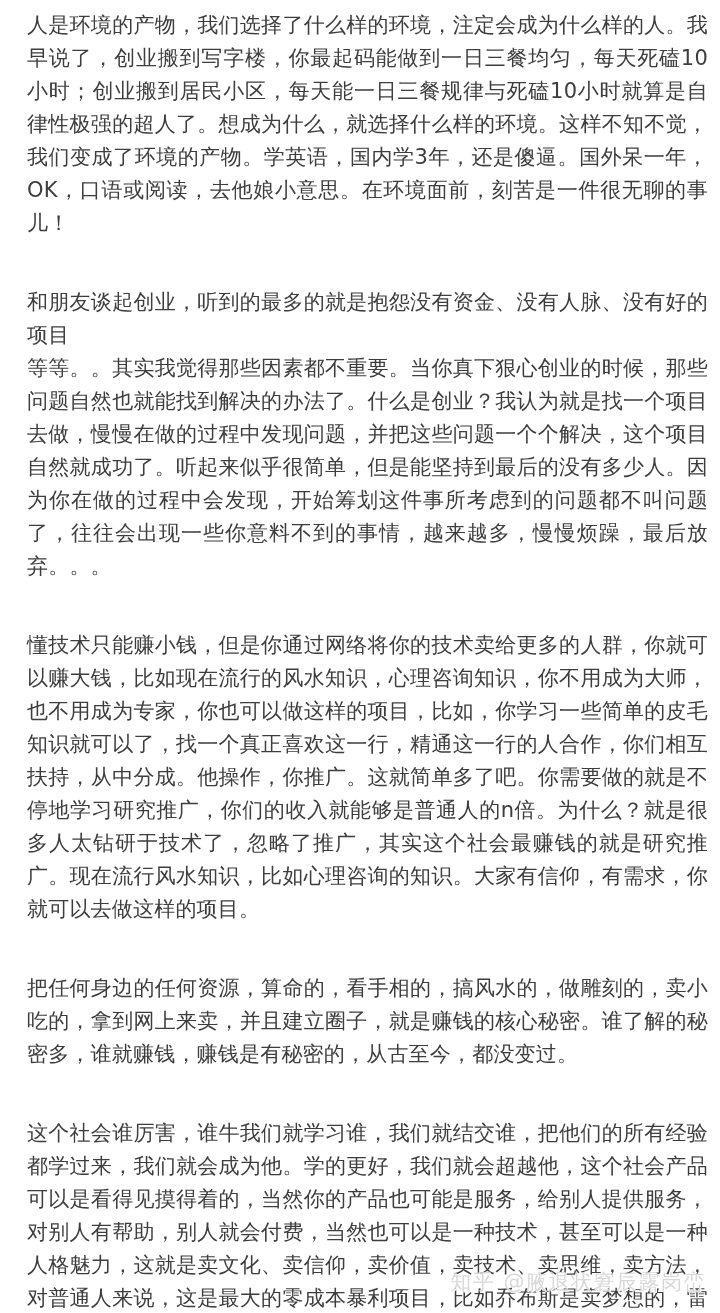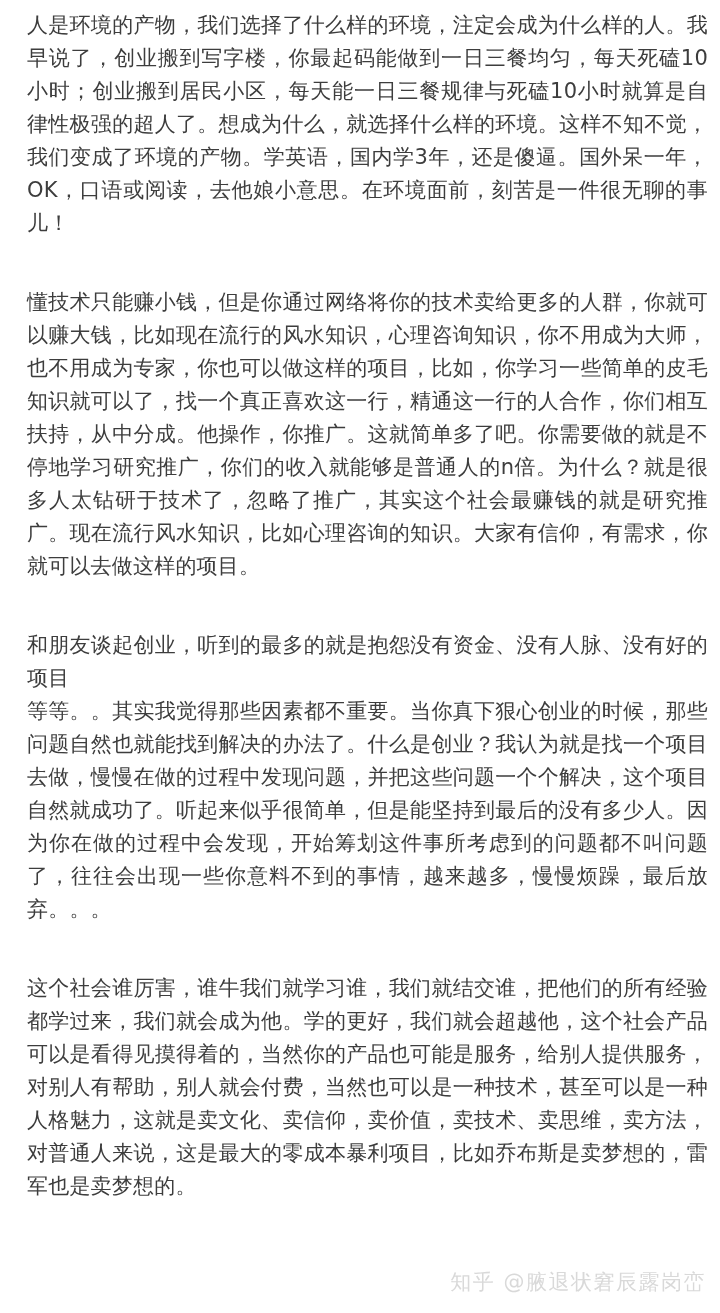--- a/index.html
+++ b/index.html
@@ -45,19 +45,20 @@
     text-shadow: 1px 1px 0 #ffffff;
     user-select: none;
   }
 </style>
 </head>
 <body style="background: rgb(255, 255, 255);">
 
 <main class="page">
   <article class="article" id="article" style="color: rgb(61, 61, 61);">
       <p class="para">人是环境的产物，我们选择了什么样的环境，注定会成为什么样的人。我早说了，创业搬到写字楼，你最起码能做到一日三餐均匀，每天死磕10小时；创业搬到居民小区，每天能一日三餐规律与死磕10小时就算是自律性极强的超人了。想成为什么，就选择什么样的环境。这样不知不觉，我们变成了环境的产物。学英语，国内学3年，还是傻逼。国外呆一年，OK，口语或阅读，去他娘小意思。在环境面前，刻苦是一件很无聊的事儿！</p>
-      <p class="para">懂技术只能赚小钱，但是你通过网络将你的技术卖给更多的人群，你就可以赚大钱，比如现在流行的风水知识，心理咨询知识，你不用成为大师，也不用成为专家，你也可以做这样的项目，比如，你学习一些简单的皮毛知识就可以了，找一个真正喜欢这一行，精通这一行的人合作，你们相互扶持，从中分成。他操作，你推广。这就简单多了吧。你需要做的就是不停地学习研究推广，你们的收入就能够是普通人的n倍。为什么？就是很多人太钻研于技术了，忽略了推广，其实这个社会最赚钱的就是研究推广。现在流行风水知识，比如心理咨询的知识。大家有信仰，有需求，你就可以去做这样的项目。</p>
       <p class="para">和朋友谈起创业，听到的最多的就是抱怨没有资金、没有人脉、没有好的项目
 等等。。其实我觉得那些因素都不重要。当你真下狠心创业的时候，那些问题自然也就能找到解决的办法了。什么是创业？我认为就是找一个项目去做，慢慢在做的过程中发现问题，并把这些问题一个个解决，这个项目自然就成功了。听起来似乎很简单，但是能坚持到最后的没有多少人。因为你在做的过程中会发现，开始筹划这件事所考虑到的问题都不叫问题了，往往会出现一些你意料不到的事情，越来越多，慢慢烦躁，最后放弃。。。</p>
+      <p class="para">懂技术只能赚小钱，但是你通过网络将你的技术卖给更多的人群，你就可以赚大钱，比如现在流行的风水知识，心理咨询知识，你不用成为大师，也不用成为专家，你也可以做这样的项目，比如，你学习一些简单的皮毛知识就可以了，找一个真正喜欢这一行，精通这一行的人合作，你们相互扶持，从中分成。他操作，你推广。这就简单多了吧。你需要做的就是不停地学习研究推广，你们的收入就能够是普通人的n倍。为什么？就是很多人太钻研于技术了，忽略了推广，其实这个社会最赚钱的就是研究推广。现在流行风水知识，比如心理咨询的知识。大家有信仰，有需求，你就可以去做这样的项目。</p>
+      <p class="para">把任何身边的任何资源，算命的，看手相的，搞风水的，做雕刻的，卖小吃的，拿到网上来卖，并且建立圈子，就是赚钱的核心秘密。谁了解的秘密多，谁就赚钱，赚钱是有秘密的，从古至今，都没变过。</p>
       <p class="para">这个社会谁厉害，谁牛我们就学习谁，我们就结交谁，把他们的所有经验都学过来，我们就会成为他。学的更好，我们就会超越他，这个社会产品可以是看得见摸得着的，当然你的产品也可能是服务，给别人提供服务，对别人有帮助，别人就会付费，当然也可以是一种技术，甚至可以是一种人格魅力，这就是卖文化、卖信仰，卖价值，卖技术、卖思维，卖方法，对普通人来说，这是最大的零成本暴利项目，比如乔布斯是卖梦想的，雷军也是卖梦想的。</p>
     </article>
   <div class="watermark" style="color: rgb(217, 217, 217);">知乎 @腋退状窘辰露岗峦</div>
 </main>
 
 </body></html>

